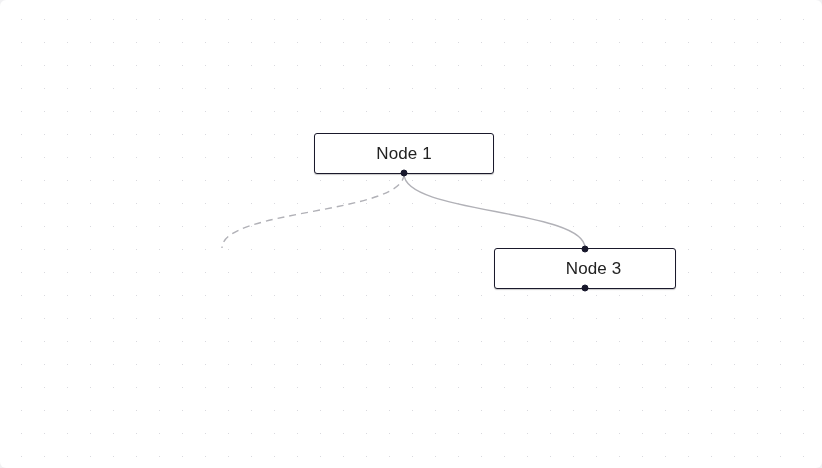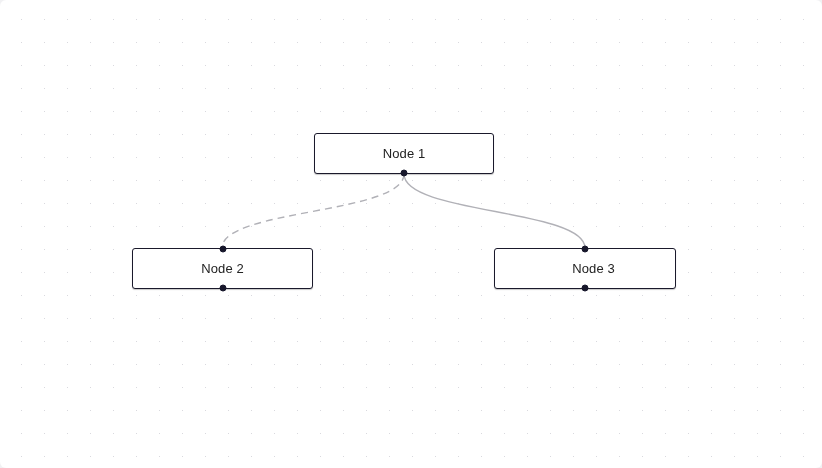--- a/index.html
+++ b/index.html
@@ -37,21 +37,21 @@
 
   .rf-node {
     position: absolute;
     box-sizing: border-box;
     background: #ffffff;
     border: 1px solid #1a192b;
     border-radius: 3px;
     display: flex;
     align-items: center;
     justify-content: center;
-    font-size: 13px;
+    font-size: 17px;
     line-height: 1;
     color: #222222;
     letter-spacing: 0.1px;
     box-shadow: 0 1px 1px rgba(0,0,0,0.22);
   }
 
   .rf-handle {
     position: absolute;
     width: 7px;
     height: 7px;
@@ -75,25 +75,20 @@
   <svg id="edge-layer" viewBox="0 0 822 468" width="822" height="468">
     <path id="edge-0" fill="none" d="M 404 174 C 404 214, 222 209, 222 248" stroke="#b1b1b7" stroke-width="1.4" stroke-dasharray="7 5"></path>
     <path id="edge-1" fill="none" d="M 404 174 C 404 214, 585 209, 585 248" stroke="#b1b1b7" stroke-width="1.4"></path>
   </svg>
 
   <div class="rf-node" id="node-0" style="left: 314px; top: 133px; width: 180px; height: 41px; border-color: rgb(26, 25, 43); background: rgb(255, 255, 255); color: rgb(34, 34, 34);">
     <span class="node-label">Node 1</span>
     <span class="rf-handle bottom" style="background: rgb(23, 23, 43); border-color: rgb(23, 23, 43);"></span>
   </div>
 
-  <div class="rf-node" id="node-1" style="left: 132px; top: 248px; width: 181px; height: 41px; border-color: rgb(26, 25, 43); background: rgb(255, 255, 255); color: rgb(34, 34, 34);">
-    <span class="node-label">Node 2</span>
-    <span class="rf-handle top" style="background: rgb(23, 23, 43); border-color: rgb(23, 23, 43);"></span>
-    <span class="rf-handle bottom" style="background: rgb(23, 23, 43); border-color: rgb(23, 23, 43);"></span>
-  </div>
 
   <div class="rf-node" id="node-2" style="left: 494px; top: 248px; width: 182px; height: 41px; border-color: rgb(26, 25, 43); background: rgb(255, 255, 255); color: rgb(34, 34, 34); padding-left: 17px;">
     <span class="node-label">Node 3</span>
     <span class="rf-handle top" style="background: rgb(23, 23, 43); border-color: rgb(23, 23, 43);"></span>
     <span class="rf-handle bottom" style="background: rgb(23, 23, 43); border-color: rgb(23, 23, 43);"></span>
   </div>
 
 </div>
 
 </body></html>

